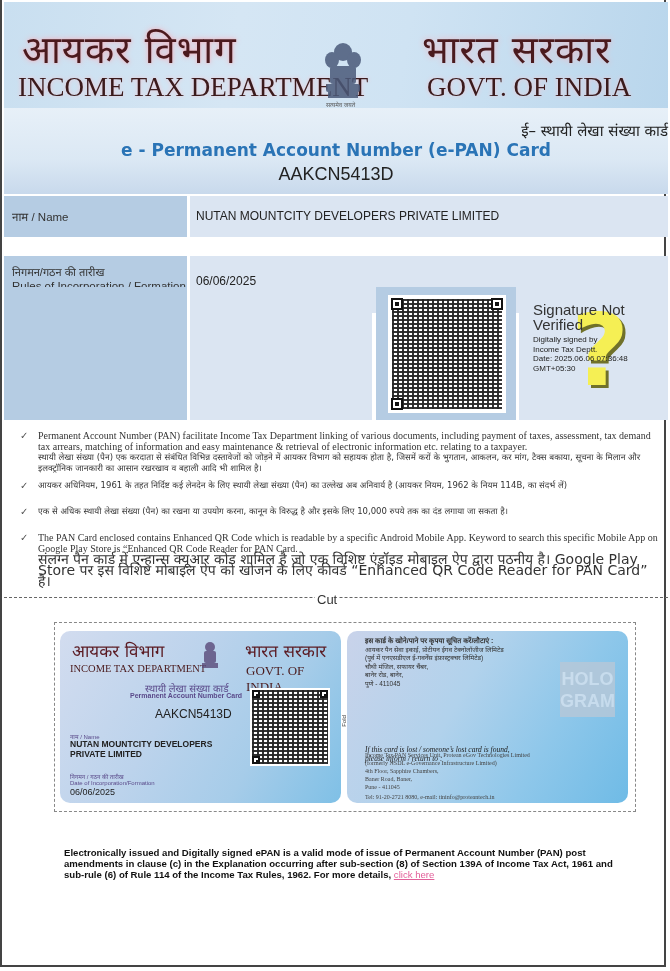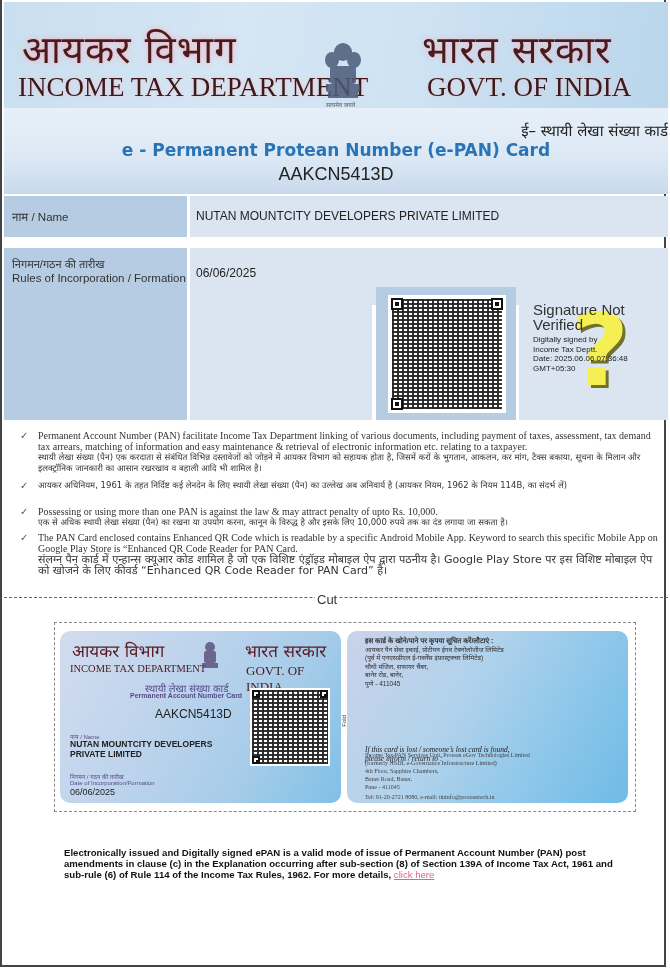--- a/index.html
+++ b/index.html
@@ -82,32 +82,32 @@
         <rect x="6" y="52" width="30" height="6"></rect>
       </g>
     </svg>
     <div class="emblem-motto">सत्यमेव जयते</div>
     <div class="hi-right">भारत सरकार</div>
     <div class="en-right">GOVT. OF INDIA</div>
   </div>
 
   <div class="titlebar">
     <div class="t-hindi">ई– स्थायी लेखा संख्या कार्ड</div>
-    <div class="t-en">e - Permanent Protean Number (e-PAN) Card</div>
+    <div class="t-en">e - Permanent Account Number (e-PAN) Card</div>
     <div class="t-pan">AAKCN5413D</div>
   </div>
 
   <div class="row" style="top:196px;height:41px;">
     <div class="cell-l"></div>
     <div class="cell-r"></div>
     <div class="lbl" style="top:13px;">नाम / Name</div>
     <div class="val" style="top:13px;">NUTAN MOUNTCITY DEVELOPERS PRIVATE LIMITED</div>
   </div>
 
-  <div class="row" style="top:248px;height:57px;">
+  <div class="row" style="top:256px;height:57px;">
     <div class="cell-l"></div>
     <div class="cell-r"></div>
     <div class="lbl" style="top:8px;font-size:11px;">निगमन/गठन की तारीख</div>
     <div class="lbl" style="top:24px;">Rules of Incorporation / Formation</div>
     <div class="val" style="top:18px;">06/06/2025</div>
   </div>
 
   <div class="row" style="top:287px;height:133px;">
     <div class="cell-l"></div>
     <div class="cell-r" style="right:auto;width:182px;"></div>
@@ -136,27 +136,26 @@
       <span class="tick">✓</span>
       <span class="txt">Permanent Account Number (PAN) facilitate Income Tax Department linking of various documents, including payment of taxes, assessment, tax demand tax arrears, matching of information and easy maintenance &amp; retrieval of electronic information etc. relating to a taxpayer.</span>
       <span class="txt" style="font-family:'DejaVu Sans',sans-serif;font-size:8.5px;">स्थायी लेखा संख्या (पैन) एक करदाता से संबंधित विभिन्न दस्तावेजों को जोड़ने में आयकर विभाग को सहायक होता है, जिसमें करों के भुगतान, आकलन, कर मांग, टैक्स बकाया, सूचना के मिलान और इलक्ट्रॉनिक जानकारी का आसान रखरखाव व बहाली आदि भी शामिल है।</span>
     </div>
     <div class="note" style="top:52px;">
       <span class="tick">✓</span>
       <span class="txt" style="font-family:'DejaVu Sans',sans-serif;font-size:8.5px;">आयकर अधिनियम, 1961 के तहत निर्दिष्ट कई लेनदेन के लिए स्थायी लेखा संख्या (पैन) का उल्लेख अब अनिवार्य है (आयकर नियम, 1962 के नियम 114B, का संदर्भ लें)</span>
     </div>
     <div class="note" style="top:78px;">
       <span class="tick">✓</span>
-      <span class="txt">Possessing or using more than one PAN is against the law &amp; may attract penalty of upto Rs. 10,000.</span>
       <span class="txt" style="font-family:'DejaVu Sans',sans-serif;font-size:8.5px;">एक से अधिक स्थायी लेखा संख्या (पैन) का रखना या उपयोग करना, कानून के विरुद्ध है और इसके लिए 10,000 रुपये तक का दंड लगाया जा सकता है।</span>
     </div>
     <div class="note" style="top:104px;">
       <span class="tick">✓</span>
       <span class="txt">The PAN Card enclosed contains Enhanced QR Code which is readable by a specific Android Mobile App. Keyword to search this specific Mobile App on Google Play Store is “Enhanced QR Code Reader for PAN Card.</span>
-      <span class="txt" style="font-family:'DejaVu Sans',sans-serif;font-size:11px;">संलग्न पैन कार्ड में एन्हान्स क्यूआर कोड शामिल है जो एक विशिष्ट एंड्रॉइड मोबाइल ऐप द्वारा पठनीय है। Google Play Store पर इस विशिष्ट मोबाइल ऐप को खोजने के लिए कीवर्ड “Enhanced QR Code Reader for PAN Card” है।</span>
+      <span class="txt" style="font-family:'DejaVu Sans',sans-serif;font-size:14px;">संलग्न पैन कार्ड में एन्हान्स क्यूआर कोड शामिल है जो एक विशिष्ट एंड्रॉइड मोबाइल ऐप द्वारा पठनीय है। Google Play Store पर इस विशिष्ट मोबाइल ऐप को खोजने के लिए कीवर्ड “Enhanced QR Code Reader for PAN Card” है।</span>
     </div>
   </div>
 
   <div class="cutline"></div>
   <div class="cut-lbl">Cut</div>
 
   <div class="cardwrap">
     <div class="card card-front">
       <div class="cf-hi1">आयकर विभाग</div>
       <div class="cf-en1">INCOME TAX DEPARTMENT</div>
@@ -189,20 +188,21 @@
     <div class="fold">Fold</div>
     <div class="card card-back">
       <div class="cb-hi">
         <div><b>इस कार्ड के खोने/पाने पर कृपया सूचित करें/लौटाएं :</b></div>
         <div>आयकर पैन सेवा इकाई, प्रोटीयन ईगव टेक्नोलॉजीज लिमिटेड</div>
         <div>(पूर्व में एनएसडीएल ई-गवर्नेंस इंफ्रास्ट्रक्चर लिमिटेड)</div>
         <div>चौथी मंजिल, सफायर चैंबर,</div>
         <div>बानेर रोड, बानेर,</div>
         <div>पुणे - 411045</div>
       </div>
+      <div class="hologram">HOLO GRAM</div>
       <div class="cb-lost">
         <div>If this card is lost / someone’s lost card is found,</div>
         <div>please inform / return to :</div>
       </div>
       <div class="cb-addr">
         <div>Income Tax PAN Services Unit, Protean eGov Technologies Limited</div>
         <div>(formerly NSDL e-Governance Infrastructure Limited)</div>
         <div>4th Floor, Sapphire Chambers,</div>
         <div>Baner Road, Baner,</div>
         <div>Pune - 411045</div>

